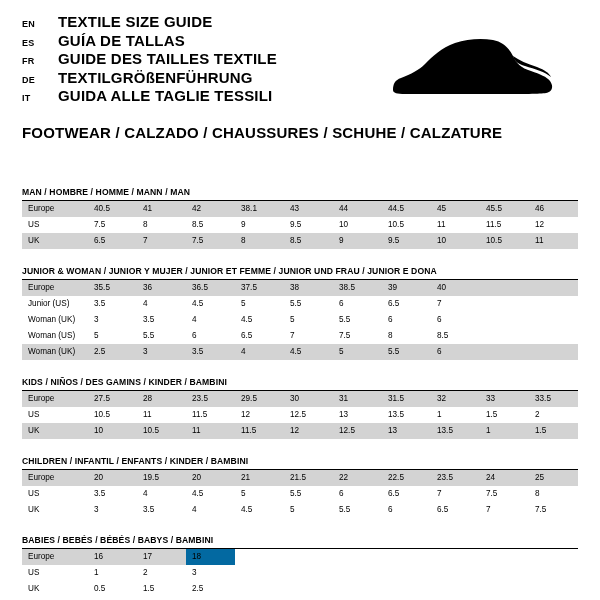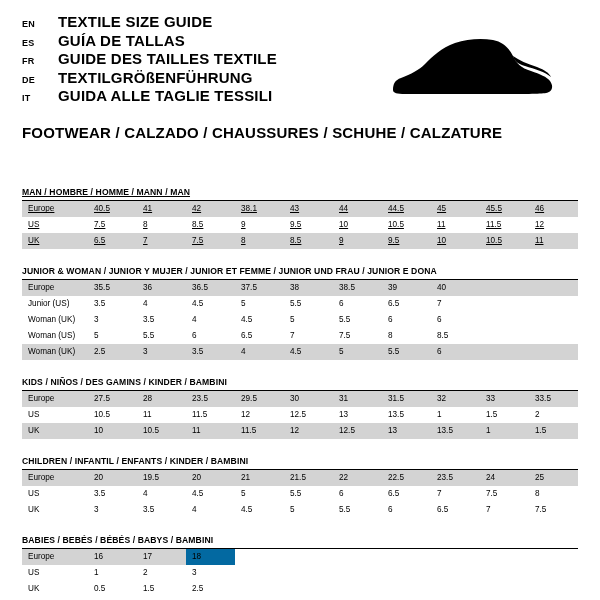--- a/index.html
+++ b/index.html
@@ -58,21 +58,21 @@
 
   .footwear-title {
     margin-top: 17px;
     font-size: 15px;
     font-weight: bold;
     letter-spacing: 0.2px;
   }
 
   
   .section { margin-top: 17px; }
-  .section.first { margin-top: 46px; text-decoration: underline; }
+  .section.first { margin-top: 46px; }
   .section-title {
     font-size: 8.6px;
     font-weight: bold;
     letter-spacing: 0.1px;
     margin-bottom: 3px;
   }
   .rule {
     height: 1px;
     background: #000000;
     margin-bottom: 0;

